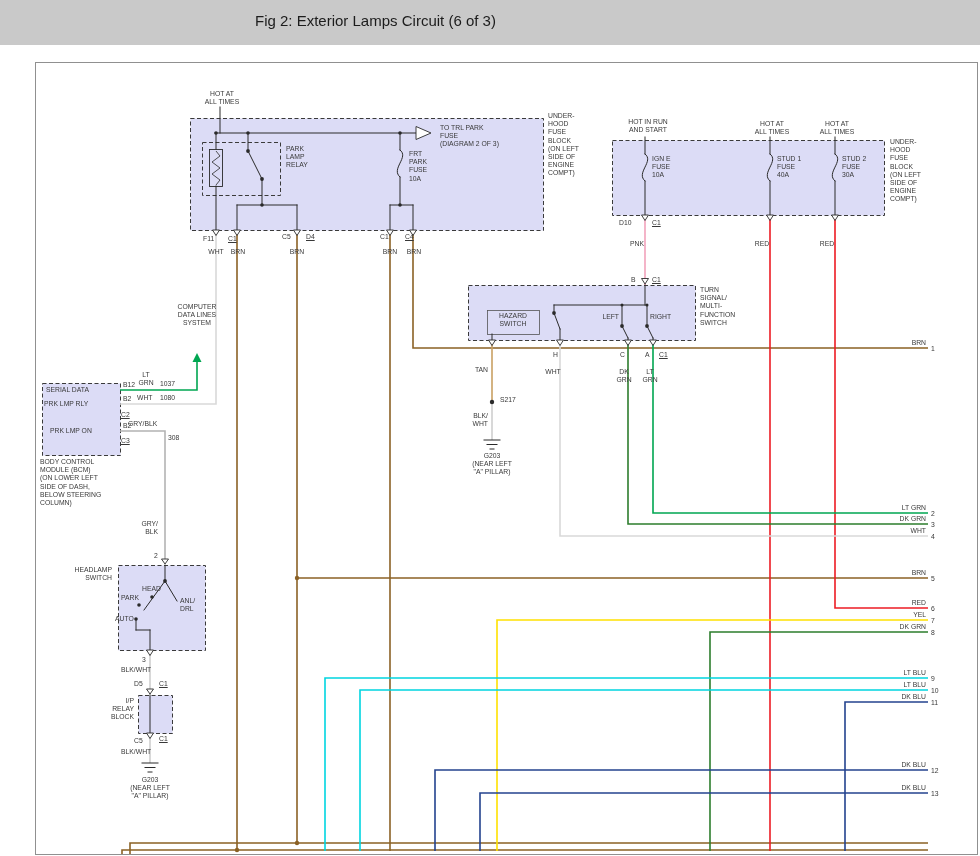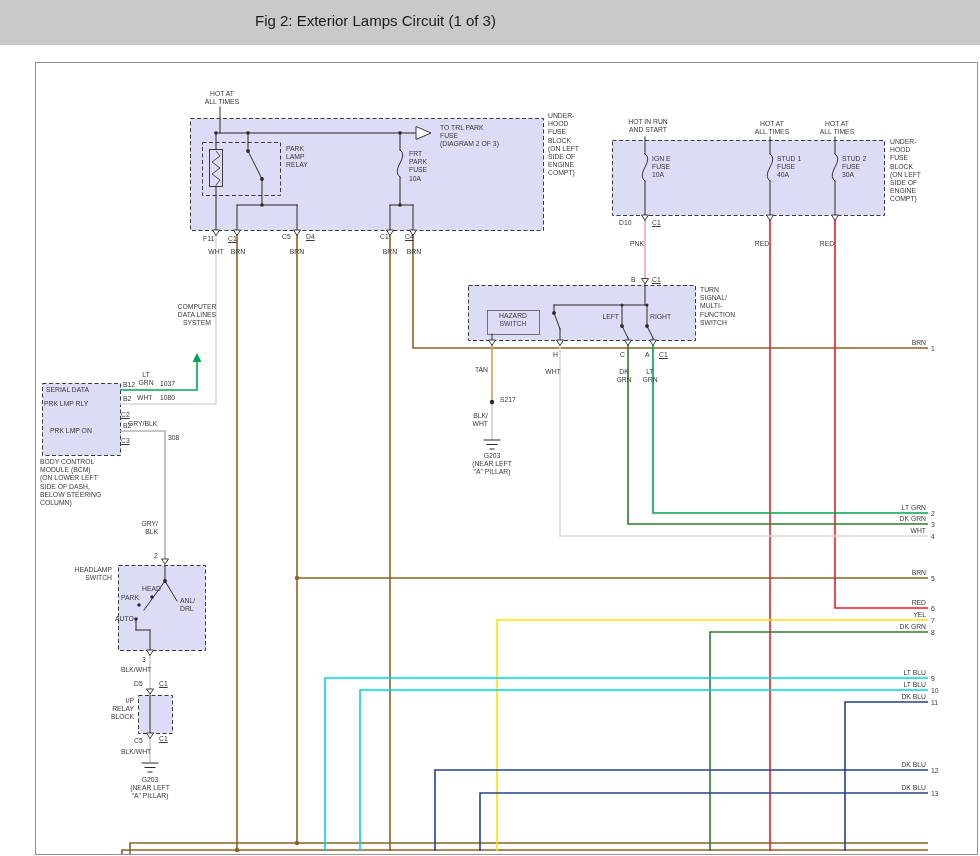--- a/index.html
+++ b/index.html
@@ -317,14 +317,14 @@
   <div class="lbl lr" style="left:926px;top:693px">DK BLU</div>
   <div class="lbl" style="left:931px;top:699px">11</div>
   <div class="lbl lr" style="left:926px;top:761px">DK BLU</div>
   <div class="lbl" style="left:931px;top:767px">12</div>
   <div class="lbl lr" style="left:926px;top:784px">DK BLU</div>
   <div class="lbl" style="left:931px;top:790px">13</div>
 
 </div>
 
 <div class="header">
-  <div class="title">Fig 2: Exterior Lamps Circuit (1 of 3)</div>
+  <div class="title">Fig 2: Exterior Lamps Circuit (6 of 3)</div>
 </div>
 
 </body></html>

